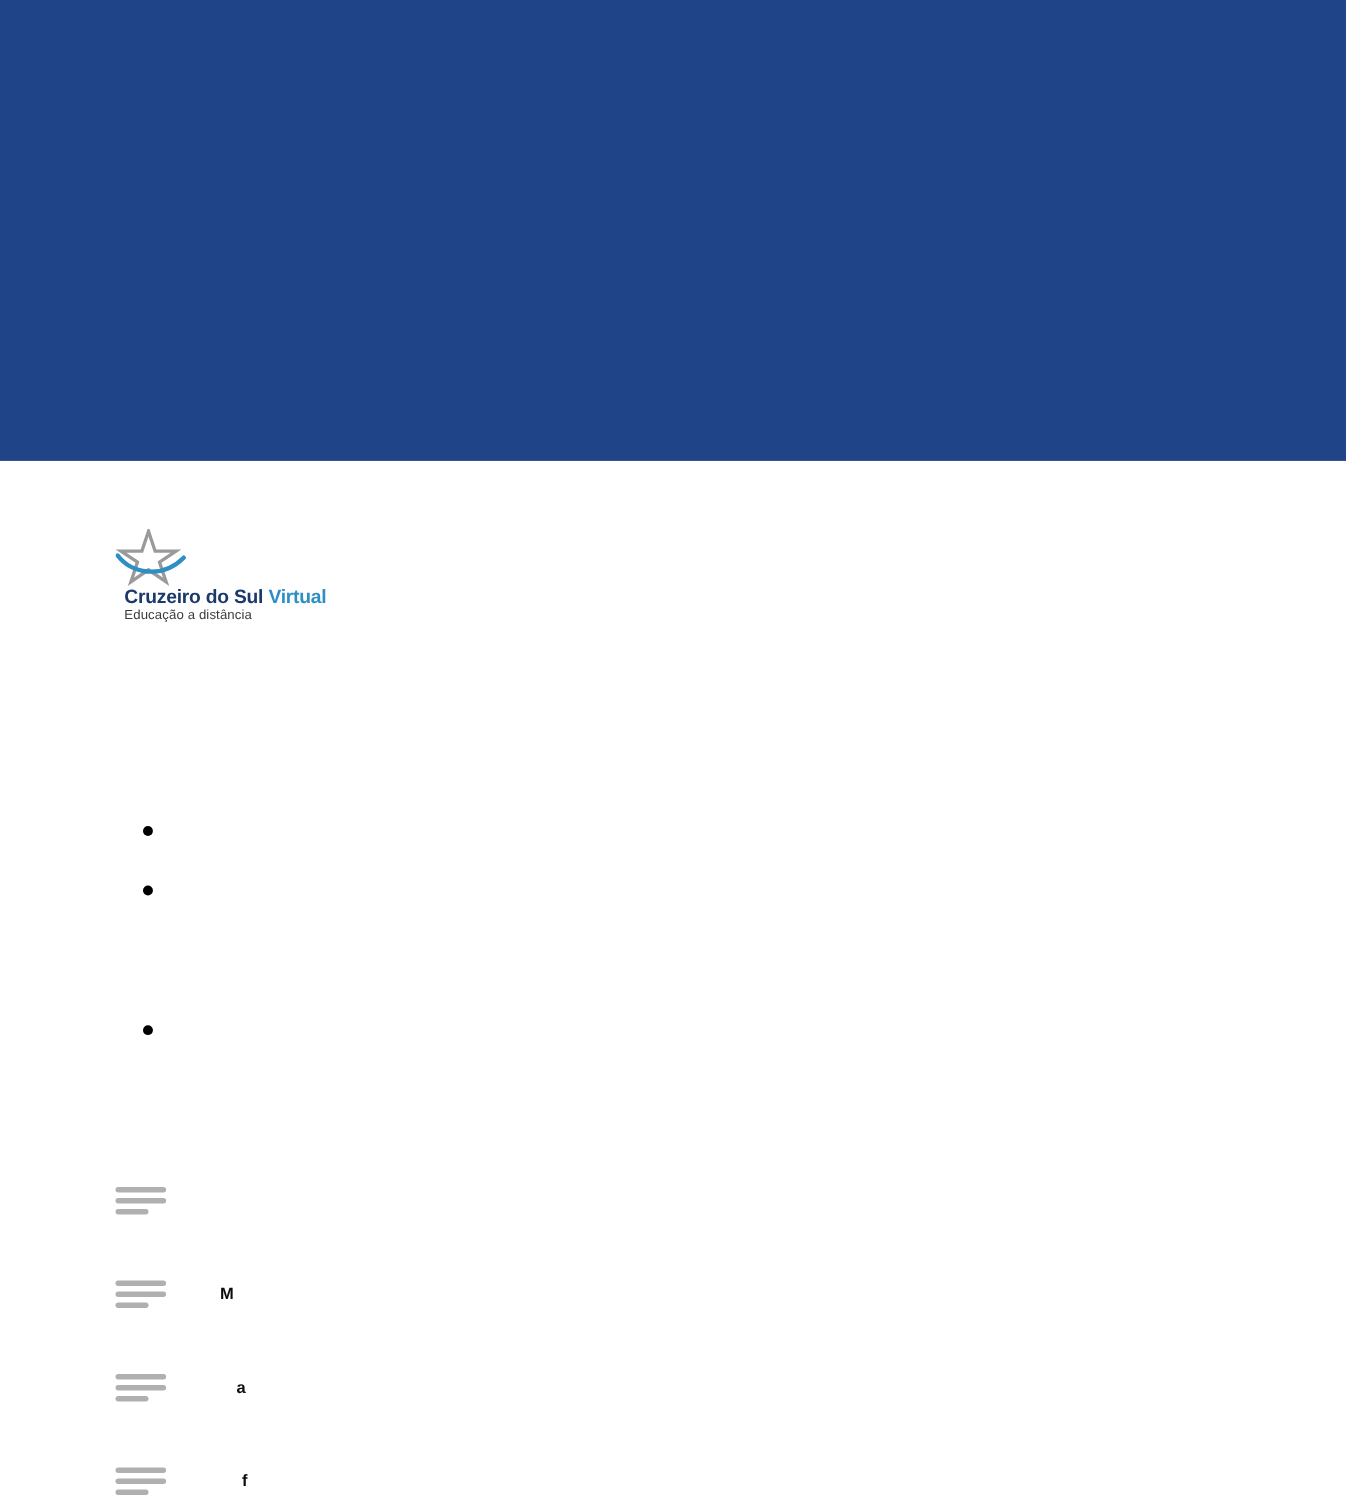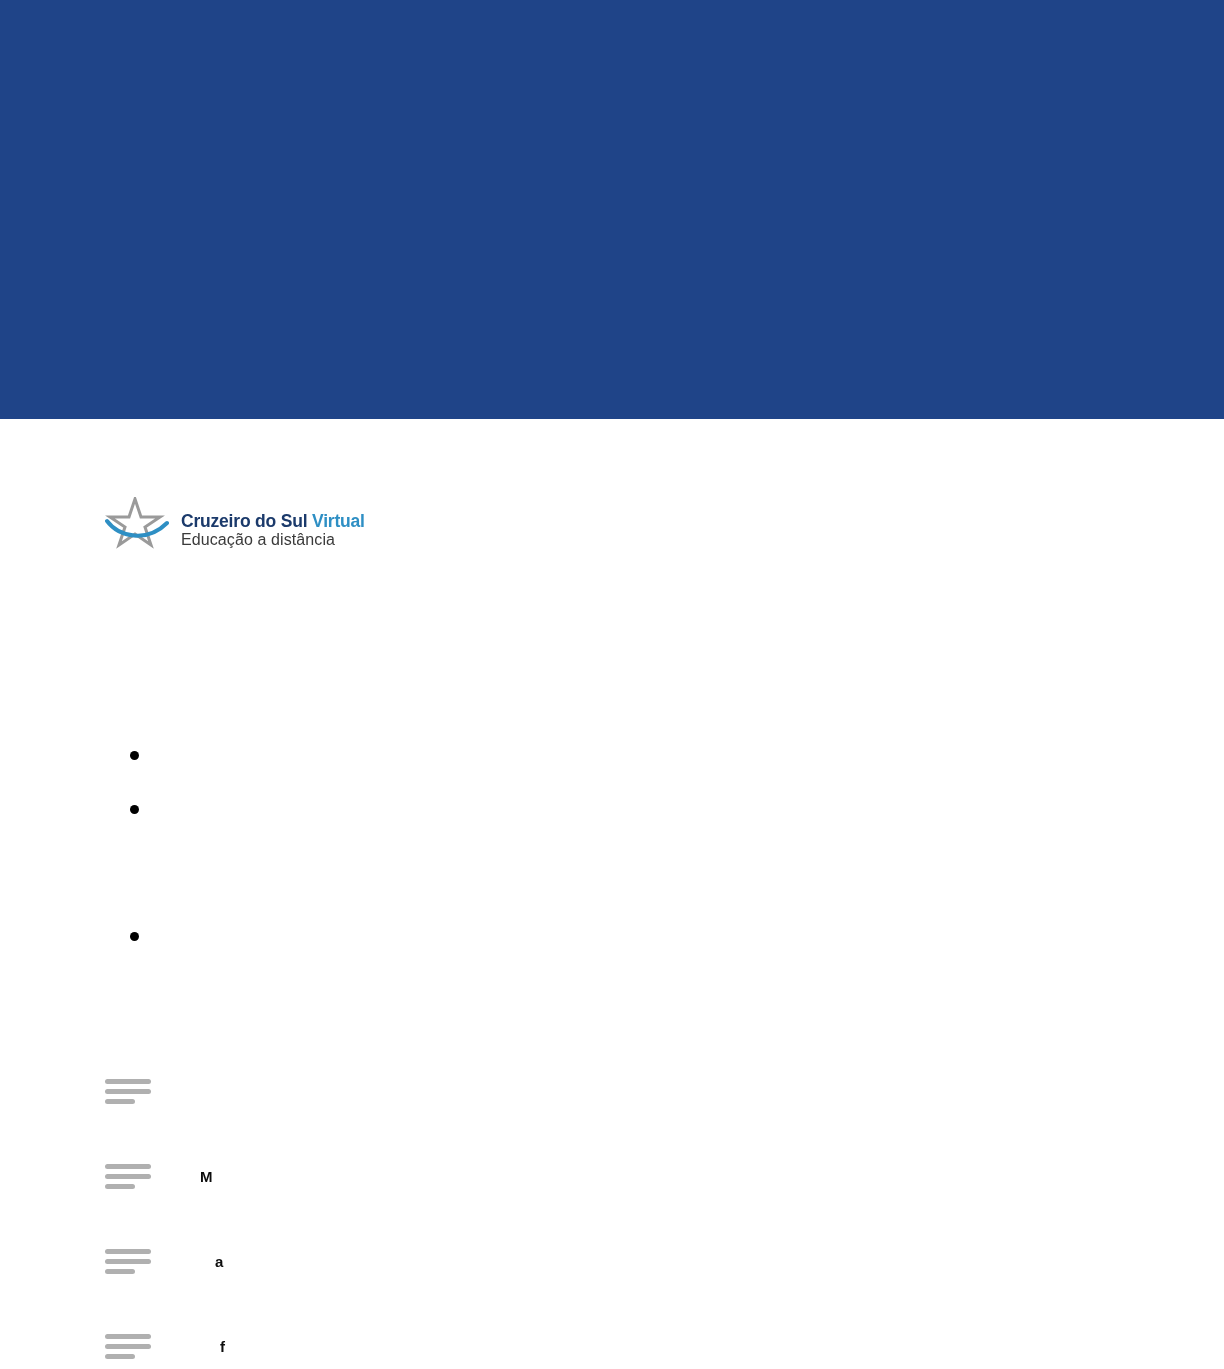--- a/index.html
+++ b/index.html
@@ -22,46 +22,47 @@
     top: 0;
     width: 1224px;
     height: 419px;
     background: #1f4488;
   }
 
   
   .logo-block {
     position: absolute;
     left: 105px;
-    top: 493px;
+    top: 481px;
     width: 280px;
     height: 56px;
     display: flex;
-    align-items: flex-end;
+    align-items: flex-start;
+    flex-direction: column;
   }
   .logo-mark {
     width: 68px;
     height: 52px;
     position: relative;
     flex: none;
   }
   .logo-text {
     margin-left: 8px;
     line-height: 1.05;
   }
   .logo-title {
     font-size: 17.5px;
     font-weight: bold;
     letter-spacing: -0.2px;
     white-space: nowrap;
   }
   .logo-title .dark { color: #1b3a6b; }
   .logo-title .accent { color: #2e8fc4; }
   .logo-sub {
-    font-size: 16px;
+    font-size: 12px;
     color: #3b3b3b;
     letter-spacing: 0.1px;
     margin-top: 2px;
     white-space: nowrap;
   }
 
   
   .bullet-list {
     position: absolute;
     left: 105px;

